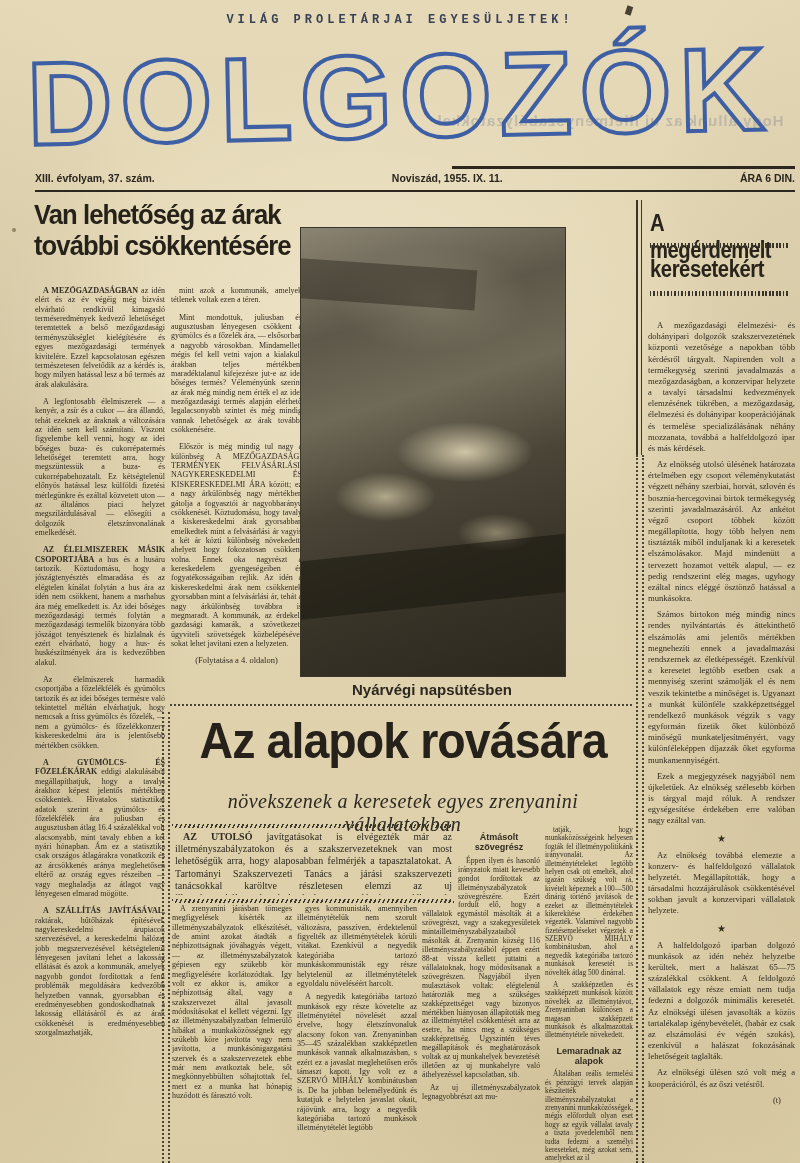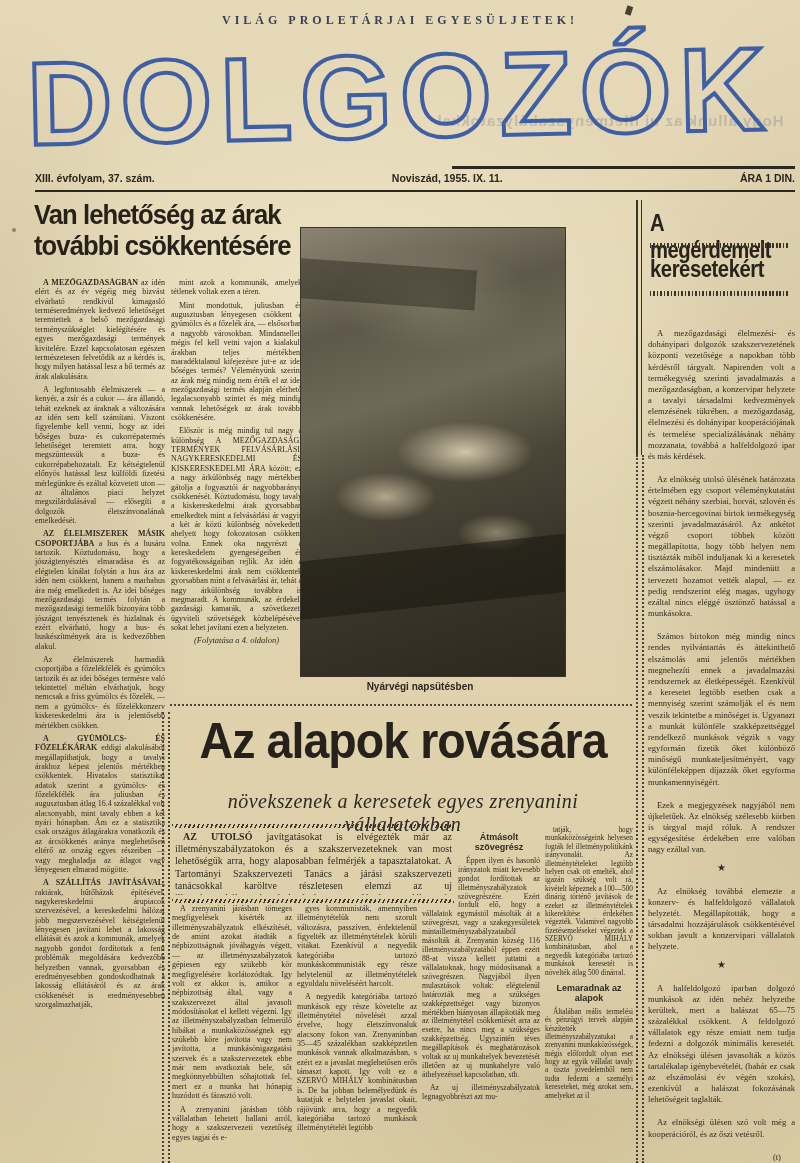--- a/index.html
+++ b/index.html
@@ -9,59 +9,59 @@
     background-image:
       radial-gradient(ellipse 520px 380px at 45% 28%, rgba(255,250,228,0.38), transparent 70%),
       radial-gradient(ellipse 260px 900px at 0% 55%, rgba(110,85,45,0.16), transparent 72%),
       radial-gradient(ellipse 260px 900px at 100% 50%, rgba(110,85,45,0.13), transparent 72%),
       radial-gradient(ellipse 400px 200px at 70% 95%, rgba(110,85,45,0.10), transparent 75%),
       linear-gradient(#e5d9b8, #dbcda6);
     font-family:"Liberation Serif", serif;color:#2e2a20;
   }
   .abs{position:absolute;}
   
-  .slogan{top:13px;left:0;width:100%;text-align:center;font-family:Liberation Serif, serif;
+  .slogan{top:13px;left:0;width:100%;text-align:center;font-family:Liberation Mono, monospace;
     font-weight:bold;font-size:12px;letter-spacing:4px;color:#3a4157;}
   .ghost{top:112px;left:430px;width:360px;text-align:center;transform:scaleX(-1);
     font-family:"Liberation Sans",sans-serif;font-weight:bold;font-size:15px;
     color:rgba(88,100,140,0.26);letter-spacing:1px;}
   .masthead{top:26px;left:50px;width:700px;height:140px;display:flex;align-items:center;justify-content:center;}
   .masthead-text{
     font-family:"Liberation Sans",sans-serif;font-weight:bold;font-size:118px;letter-spacing:8px;
     color:#3e5fa4;-webkit-text-fill-color:transparent;-webkit-text-stroke:4px #3e5fa4;
     transform:rotate(-1.2deg);white-space:nowrap;}
   .rule-a{top:166px;left:452px;width:343px;height:3px;background:#2c2820;}
   .dateline-row{top:172px;left:35px;width:760px;display:flex;justify-content:space-between;
     font-family:"Liberation Sans",sans-serif;font-weight:bold;font-size:10.5px;color:#2a261e;}
   .rule-b{top:190px;left:35px;width:760px;height:2px;background:#2c2820;}
   .speck1{top:6px;left:626px;width:6px;height:9px;background:#4a4231;transform:rotate(18deg);}
   .speck2{top:228px;left:12px;width:4px;height:4px;border-radius:50%;background:rgba(70,60,40,.5);}
   
   .left-headline{top:200px;left:34px;width:280px;font-family:"Liberation Sans",sans-serif;
     font-weight:bold;font-size:27px;line-height:1.14;letter-spacing:-1px;color:#26221a;
     transform:scaleX(0.95);transform-origin:left top;}
   .newscol{text-align:justify;font-size:8px;line-height:1.17;overflow:hidden;color:#322c21;}
-  .newscol p{margin:0 0 4px 0;text-indent:8px;}
+  .newscol p{margin:8px 0 4px 0;text-indent:8px;}
   .col1{left:35px;top:278px;width:130px;height:868px;}
   .col2{left:171px;top:278px;width:131px;height:434px;}
-  .cont{text-align:center !important;text-indent:0 !important;font-size:8.5px;font-style:italic;}
+  .cont{text-align:center !important;text-indent:0 !important;font-size:8.5px;}
   
   .photo{left:300px;top:227px;width:264px;height:448px;border:1px solid #3a352a;overflow:hidden;
     background:
       radial-gradient(ellipse 95px 42px at 62% 50%, rgba(214,203,172,0.95), rgba(214,203,172,0) 72%),
       radial-gradient(ellipse 70px 34px at 32% 60%, rgba(196,185,154,0.85), transparent 72%),
       radial-gradient(ellipse 55px 26px at 74% 68%, rgba(170,160,132,0.7), transparent 72%),
       radial-gradient(ellipse 130px 70px at 50% 16%, rgba(146,140,118,0.55), transparent 75%),
       linear-gradient(163deg,#8b8472 0%,#5e584a 22%,#6f6957 38%,#4a4537 56%,#393428 76%,#2c281e 100%);}
   .photo-bar{position:absolute;left:-10px;bottom:16%;width:120%;height:13%;
     background:rgba(24,21,14,0.55);transform:rotate(-6deg);}
   .photo-bar2{position:absolute;left:-10px;top:8%;width:70%;height:9%;
     background:rgba(30,27,18,0.4);transform:rotate(4deg);}
-  .photo-caption{left:288px;top:681px;width:264px;text-align:center;
-    font-family:"Liberation Sans",sans-serif;font-weight:bold;font-size:10px;color:#2c2820;}
+  .photo-caption{left:300px;top:681px;width:264px;text-align:center;
+    font-family:"Liberation Sans",sans-serif;font-weight:bold;font-size:15px;color:#2c2820;}
   .hdots{left:170px;top:704px;width:462px;height:0;border-top:2px dotted #4a4436;}
   
   .vdots-left{left:162px;top:712px;height:451px;width:4px;
     border-left:2px dotted #4a4436;border-right:2px dotted #4a4436;}
   .main-headline{left:172px;top:712px;width:497px;text-align:center;white-space:nowrap;
     font-family:"Liberation Sans",sans-serif;font-weight:bold;font-size:50px;letter-spacing:-1px;
     color:#26221b;transform:scaleX(0.93);transform-origin:left top;}
   .main-subhead{left:172px;top:790px;width:462px;text-align:center;font-style:italic;
     font-size:20px;letter-spacing:0.5px;color:#2c2822;}
   .hatch{height:4px;background:repeating-linear-gradient(115deg,#3c372b 0 1.5px,transparent 1.5px 4px);}
@@ -87,37 +87,37 @@
   .sb-h{left:650px;width:150px;font-family:"Liberation Sans",sans-serif;font-weight:bold;
     font-size:23px;letter-spacing:-0.5px;color:#28241c;transform:scaleX(0.88);transform-origin:left top;}
   .sb-h1{top:210px;}
   .sb-h2{top:256px;}
   .sb-bar{left:650px;width:140px;height:5px;
     background:repeating-linear-gradient(90deg,#3a352a 0 1.5px,transparent 1.5px 3.5px);}
   .sb-bar1{top:243px;}
   .sb-bar2{top:291px;}
   .sb-body{left:648px;top:316px;width:147px;height:847px;overflow:hidden;
     text-align:justify;font-size:8.6px;line-height:1.3;color:#322c21;}
-  .sb-body p{margin:12px 0 5px 0;text-indent:9px;}
+  .sb-body p{margin:4px 0 5px 0;text-indent:9px;}
   .star-sep{text-align:center !important;text-indent:0 !important;font-size:10px;margin:5px 0 !important;}
   .sig{text-align:right !important;text-indent:0 !important;padding-right:14px;}
 </style>
 </head>
 <body>
 
 <div class="abs slogan">VILÁG PROLETÁRJAI EGYESÜLJETEK!</div>
 <div class="abs ghost">Hogy állunk az uj illetményszabályzatokkal</div>
 <div class="abs masthead">
   <span class="masthead-text">DOLGOZÓK</span>
 </div>
 <div class="abs rule-a"></div>
 <div class="abs dateline-row">
   <span>XIII. évfolyam, 37. szám.</span>
   <span>Noviszád, 1955. IX. 11.</span>
-  <span>ÁRA 1 DIN.</span>
+  <span>ÁRA 6 DIN.</span>
 </div>
 <div class="abs rule-b"></div>
 <div class="abs speck1"></div>
 <div class="abs speck2"></div>
 
 <div class="abs left-headline">
   <div>Van lehetőség az árak</div>
   <div>további csökkentésére</div>
 </div>
 <div class="abs newscol col1">
@@ -145,36 +145,36 @@
 <div class="abs vdots-left"></div>
 <div class="abs main-headline">Az alapok rovására</div>
 <div class="abs main-subhead">növekszenek a keresetek egyes zrenyanini vállalatokban</div>
 <div class="abs hatch hatch-top"></div>
 <div class="abs lead-par">
     <p><b>AZ UTOLSÓ </b>javítgatásokat is elvégezték már az illetményszabályzatokon és a szakszervezeteknek van most lehetőségük arra, hogy alaposabban felmérjék a tapasztalatokat. A Tartományi Szakszervezeti Tanács a járási szakszervezeti tanácsokkal karöltve részletesen elemzi az uj illetményszabályzatokat és hatásukat a termelés és termelékenység növelésével kapcsolatban.</p>
   </div>
 <div class="abs hatch hatch-bot"></div>
 <div class="abs mc mc1">
     <p>A zrenyanini járásban tömeges megfigyelések kísérték az illetményszabályzatok elkészítését, de amint azokat átadták a népbizottságnak jóváhagyás végett, — az illetményszabályzatok gépiesen egy szükebb kör megfigyelésére korlátozódtak. Igy volt ez akkor is, amikor a népbizottság által, vagy a szakszervezet által javasolt módosításokat el kellett végezni. Igy az illetményszabályzatban felmerülő hibákat a munkaközösségnek egy szükebb köre javította vagy nem javította, a munkásönigazgatási szervek és a szakszervezetek ebbe már nem avatkoztak bele, sőt megkönnyebbülten sóhajtottak fel, mert ez a munka hat hónapig huzódott és fárasztó volt.</p>
-    <p>A zrenyanini járásban több vállalatban lehetett hallani arról, hogy a szakszervezeti vezetőség egyes tagjai és e-</p>
   </div>
 <div class="abs mc mc2">
     <p>gyes kommunisták, amennyiben illetménytételük nem szorult változásra, passzíven, érdektelenül figyelték az illetménytételek körüli vitákat. Ezenkívül a negyedik kategóriába tartozó munkáskommunisták egy része helytelenül az illetménytételek egyoldalu növeléséért harcolt.</p>
     <p>A negyedik kategóriába tartozó munkások egy része követelte az illetménytétel növelését azzal érvelve, hogy életszínvonaluk alacsony fokon van. Zrenyaninban 35—45 százalékban szakképzetlen munkások vannak alkalmazásban, s ezért ez a javaslat meglehetősen erős támaszt kapott. Igy volt ez a SZERVÓ MIHÁLY kombinátusban is. De ha jobban belemélyedünk és kutatjuk e helytelen javaslat okait, rájövünk arra, hogy a negyedik kategóriába tartozó munkások illetménytételét legtöbb</p>
   </div>
 <div class="abs mc mc3">
   <div class="intrude"></div>
   <div>
       <p class="col-subhead">Átmásolt szövegrész</p>
       <p>Éppen ilyen és hasonló irányzatok miatt kevesebb gondot fordítottak az illetményszabályzatok szövegrészére. Ezért fordult elő, hogy a vállalatok egymástól másolták át a szövegrészt, vagy a szakegyesületek mintailletményszabályzataiból másolták át. Zrenyanin község 116 illetményszabályzatából éppen ezért 88-at vissza kellett juttatni a vállalatoknak, hogy módosítsanak a szövegrészen. Nagyjából ilyen mulasztások voltak: elégtelenül határozták meg a szükséges szakképzettséget vagy bizonyos mértékben hiányosan állapították meg az illetménytétel csökkentését arra az esetre, ha nincs meg a szükséges szakképzettség. Ugyszintén téves megállapítások és meghatározások voltak az uj munkahelyek bevezetését illetően az uj munkahelyre való áthelyezéssel kapcsolatban, stb.</p>
       <p>Az uj illetményszabályzatok legnagyobbrészt azt mu-</p>
     </div>
 </div>
 <div class="abs mc mc4">
     <p>tatják, hogy munkaközösségeink helyesen fogták fel illetménypolitikánk irányvonalát. Az illetménytételeket legtöbb helyen csak ott emelték, ahol igazán szükség volt rá, kivételt képeznek a 100—500 dinárig történő javítások de ezeket az illetménytételek kikerekítése érdekében végezték. Valamivel nagyobb fizetésemeléseket végeztek a SZERVÓ MIHÁLY kombinátusban, ahol a negyedik kategóriába tartozó munkások keresetét is növelték átlag 500 dinárral.</p>
+    <p>A szakképzetlen és szakképzett munkások között növelték az illetménytávot, Zrenyaninban különösen a magasan szakképzett munkások és alkalmazottak illetménytétele növekedett.</p>
     <p class="col-subhead">Lemaradnak az alapok</p>
     <p>Általában reális termelési és pénzügyi tervek alapján készítették illetményszabályzatukat a zrenyanini munkaközösségek, mégis előfordult olyan eset hogy az egyik vállalat tavaly a tiszta jövedelemből nem tudta fedezni a személyi kereseteket, még azokat sem, amelyeket az il</p>
   </div>
 
 <div class="abs sb-sep-solid"></div>
 <div class="abs sb-sep-dots"></div>
 <div class="abs sb-h sb-h1">A megérdemelt</div>
 <div class="abs sb-bar sb-bar1"></div>
 <div class="abs sb-h sb-h2">keresetekért</div>
 <div class="abs sb-bar sb-bar2"></div>

